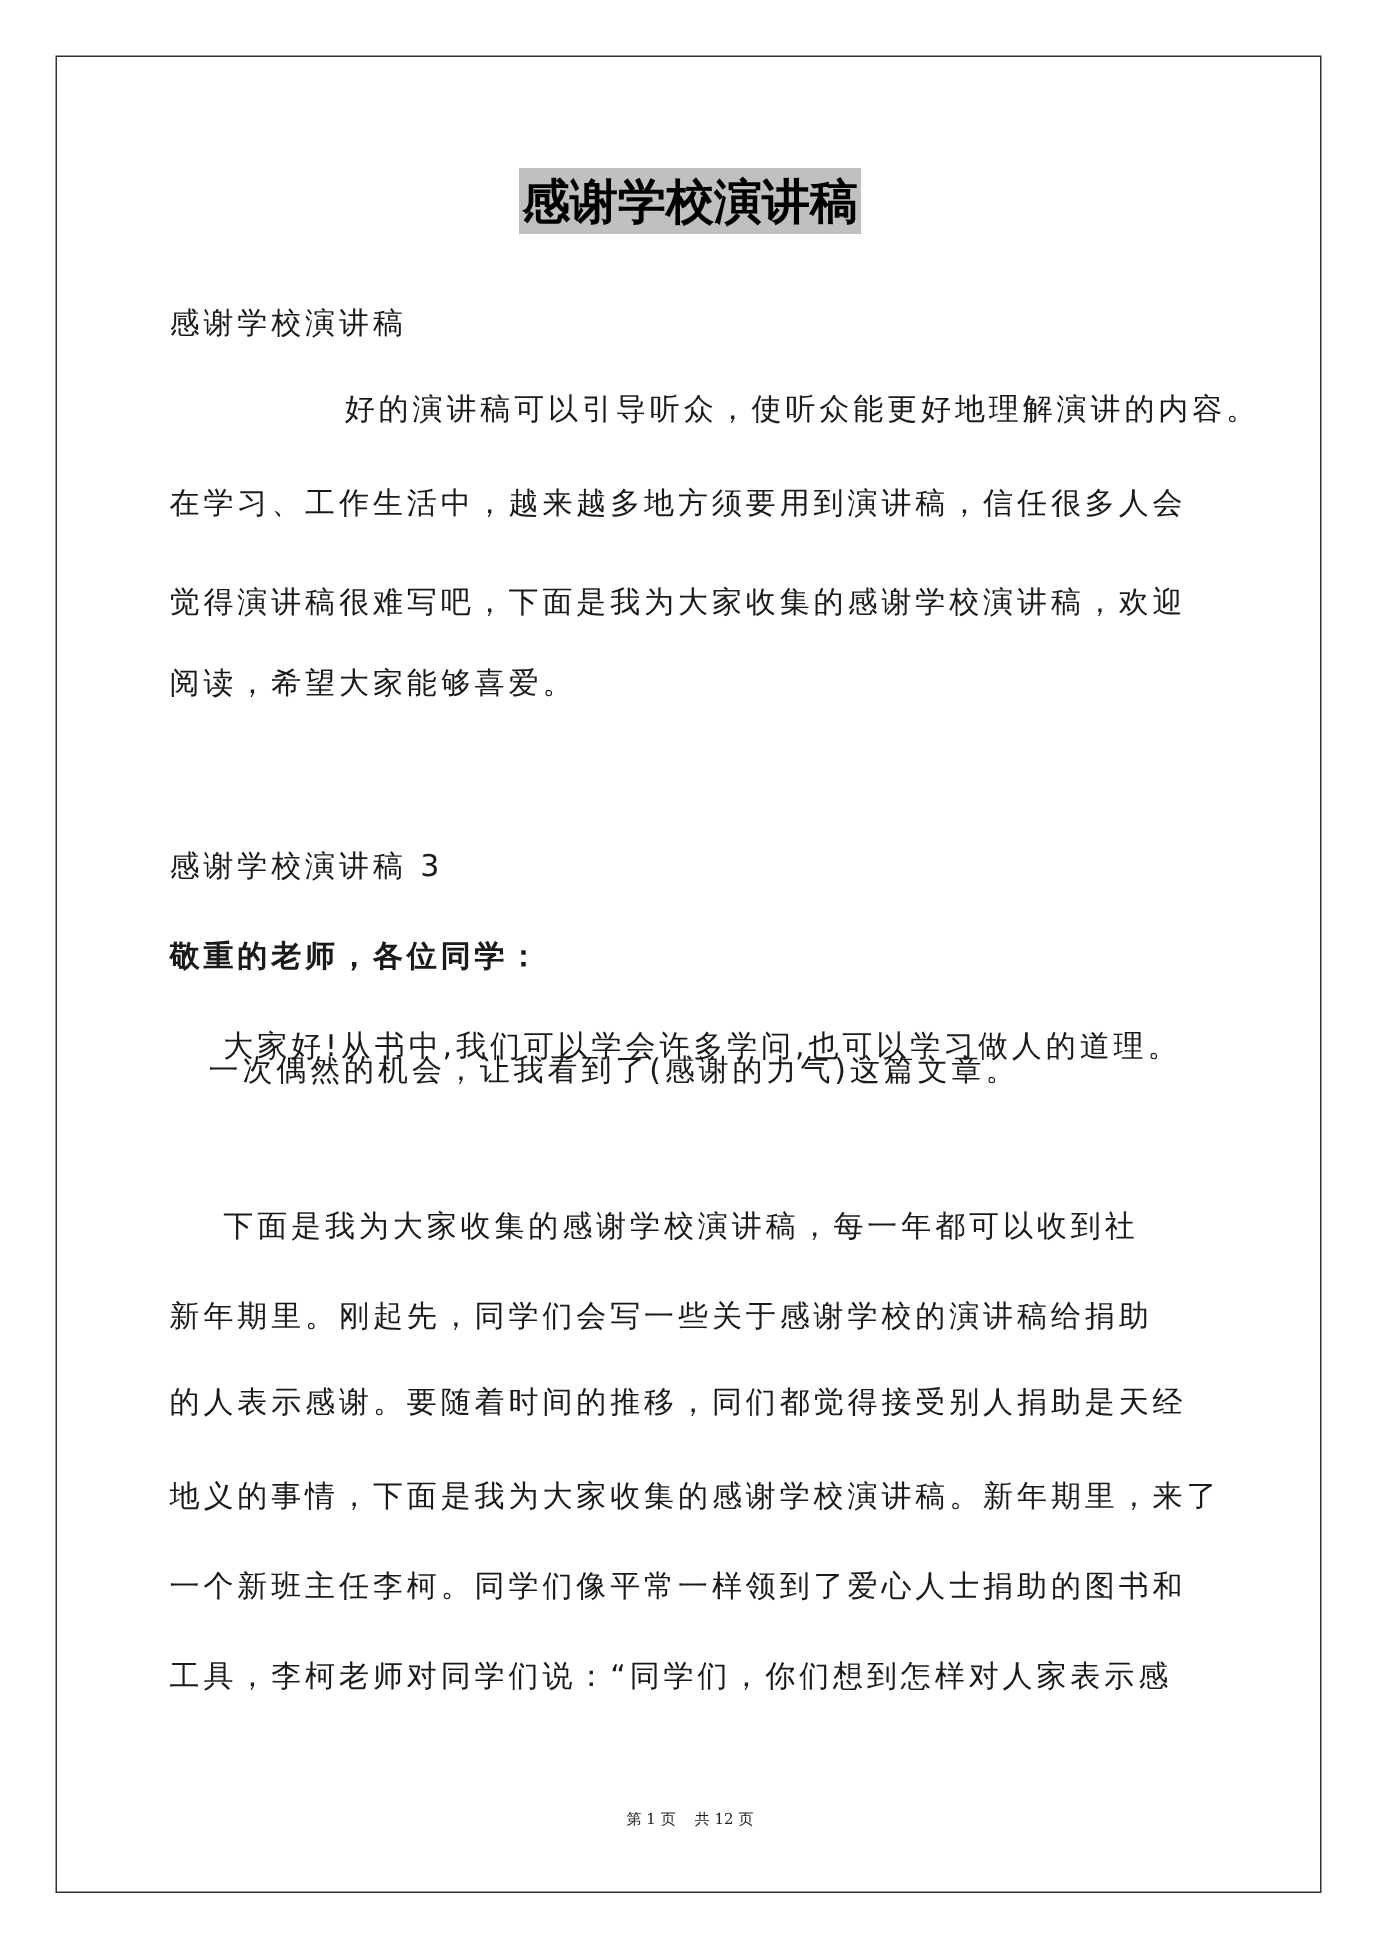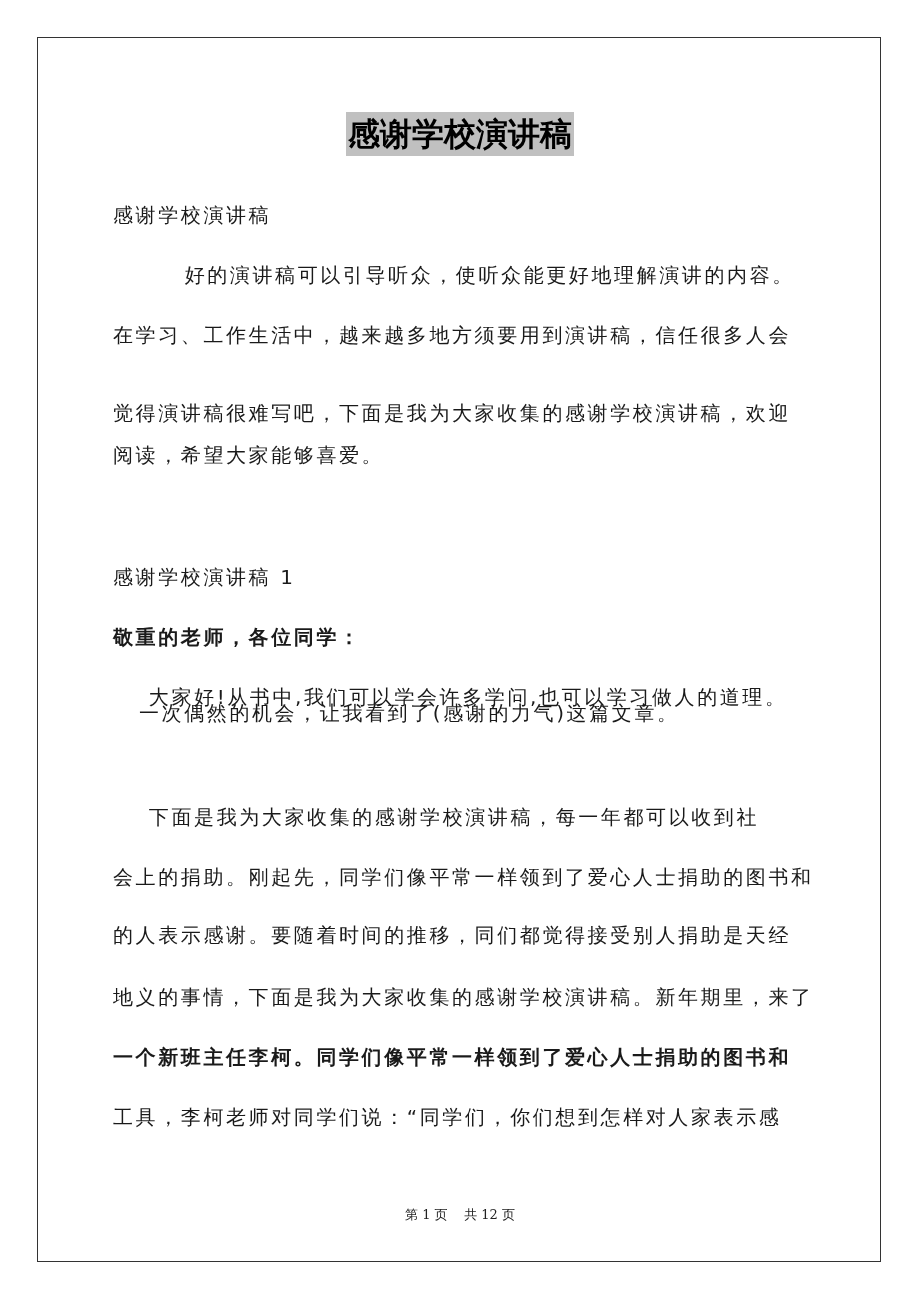--- a/index.html
+++ b/index.html
@@ -6,43 +6,43 @@
   body { width: 920px; height: 1302px; position: relative; overflow: hidden;
          font-family: "DejaVu Sans", sans-serif; color: #1a1a1a; }
   .page-frame { position: absolute; left: 37px; top: 37px; width: 844px; height: 1225px;
                 border: 1.5px solid #333; box-sizing: border-box; }
   .title-wrap { position: absolute; left: 0; top: 112px; width: 920px; text-align: center; }
   .title { display: inline-block; background: #c0c0c0; font-size: 32px; font-weight: bold;
            line-height: 44px; padding: 0 2px; color: #000; letter-spacing: 0px; }
   .line { position: absolute; left: 113px; font-size: 20px; line-height: 26px;
           white-space: nowrap; letter-spacing: 2.6px; color: #1a1a1a; }
   .footer { position: absolute; left: 0; top: 1206px; width: 920px; text-align: center;
-            font-family: "DejaVu Serif", serif; font-size: 13px; color: #222; }
+            font-family: "DejaVu Serif", serif; font-size: 10px; color: #222; }
 </style>
 </head>
 <body>
 
 <div class="page-frame"></div>
 
 <div class="title-wrap">
   <span class="title">感谢学校演讲稿</span>
 </div>
 
 <div class="line" style="top: 202px; white-space: pre;">感谢学校演讲稿</div>
 
-<div class="line" style="top: 262px; white-space: pre;">        好的演讲稿可以引导听众，使听众能更好地理解演讲的内容。</div>
+<div class="line" style="top: 262px; white-space: pre; font-family: Liberation Mono, monospace;">        好的演讲稿可以引导听众，使听众能更好地理解演讲的内容。</div>
 <div class="line" style="top: 322px; white-space: pre;">在学习、工作生活中，越来越多地方须要用到演讲稿，信任很多人会</div>
-<div class="line" style="top: 400px; white-space: pre;">觉得演讲稿很难写吧，下面是我为大家收集的感谢学校演讲稿，欢迎</div>
+<div class="line" style="top: 388px; white-space: pre;">觉得演讲稿很难写吧，下面是我为大家收集的感谢学校演讲稿，欢迎</div>
 <div class="line" style="top: 442px; white-space: pre; text-align: center;">阅读，希望大家能够喜爱。</div>
 
-<div class="line" style="top: 564px; white-space: pre;">感谢学校演讲稿 1</div>
+<div class="line" style="top: 564px; white-space: pre;">感谢学校演讲稿 3</div>
 <div class="line" style="top: 624px; white-space: pre; font-weight: bold;">敬重的老师，各位同学：</div>
 
 <div class="line" style="top: 684px; white-space: pre;">    大家好!从书中,我们可以学会许多学问,也可以学习做人的道理。</div>
 <div class="line" style="top: 700px; white-space: pre; margin-left: 26px;">一次偶然的机会，让我看到了(感谢的力气)这篇文章。</div>
 <div class="line" style="top: 804px; white-space: pre;">    下面是我为大家收集的感谢学校演讲稿，每一年都可以收到社</div>
-<div class="line" style="top: 864px; white-space: pre;">会上的捐助。刚起先，同学们像平常一样领到了爱心人士捐助的图书和</div>
+<div class="line" style="top: 864px; white-space: pre;">新年期里。刚起先，同学们会写一些关于感谢学校的演讲稿给捐助</div>
 <div class="line" style="top: 924px; white-space: pre; font-family: Liberation Mono, monospace;">的人表示感谢。要随着时间的推移，同们都觉得接受别人捐助是天经</div>
 <div class="line" style="top: 984px; white-space: pre;">地义的事情，下面是我为大家收集的感谢学校演讲稿。新年期里，来了</div>
-<div class="line" style="top: 1044px; white-space: pre; font-weight: bold;">一个新班主任李柯。同学们像平常一样领到了爱心人士捐助的图书和</div>
+<div class="line" style="top: 1044px; white-space: pre;">一个新班主任李柯。同学们像平常一样领到了爱心人士捐助的图书和</div>
 <div class="line" style="top: 1104px; white-space: pre;">工具，李柯老师对同学们说：“同学们，你们想到怎样对人家表示感</div>
 
 <div class="footer" style="white-space:pre;">第 1 页    共 12 页</div>
 
 </body></html>

